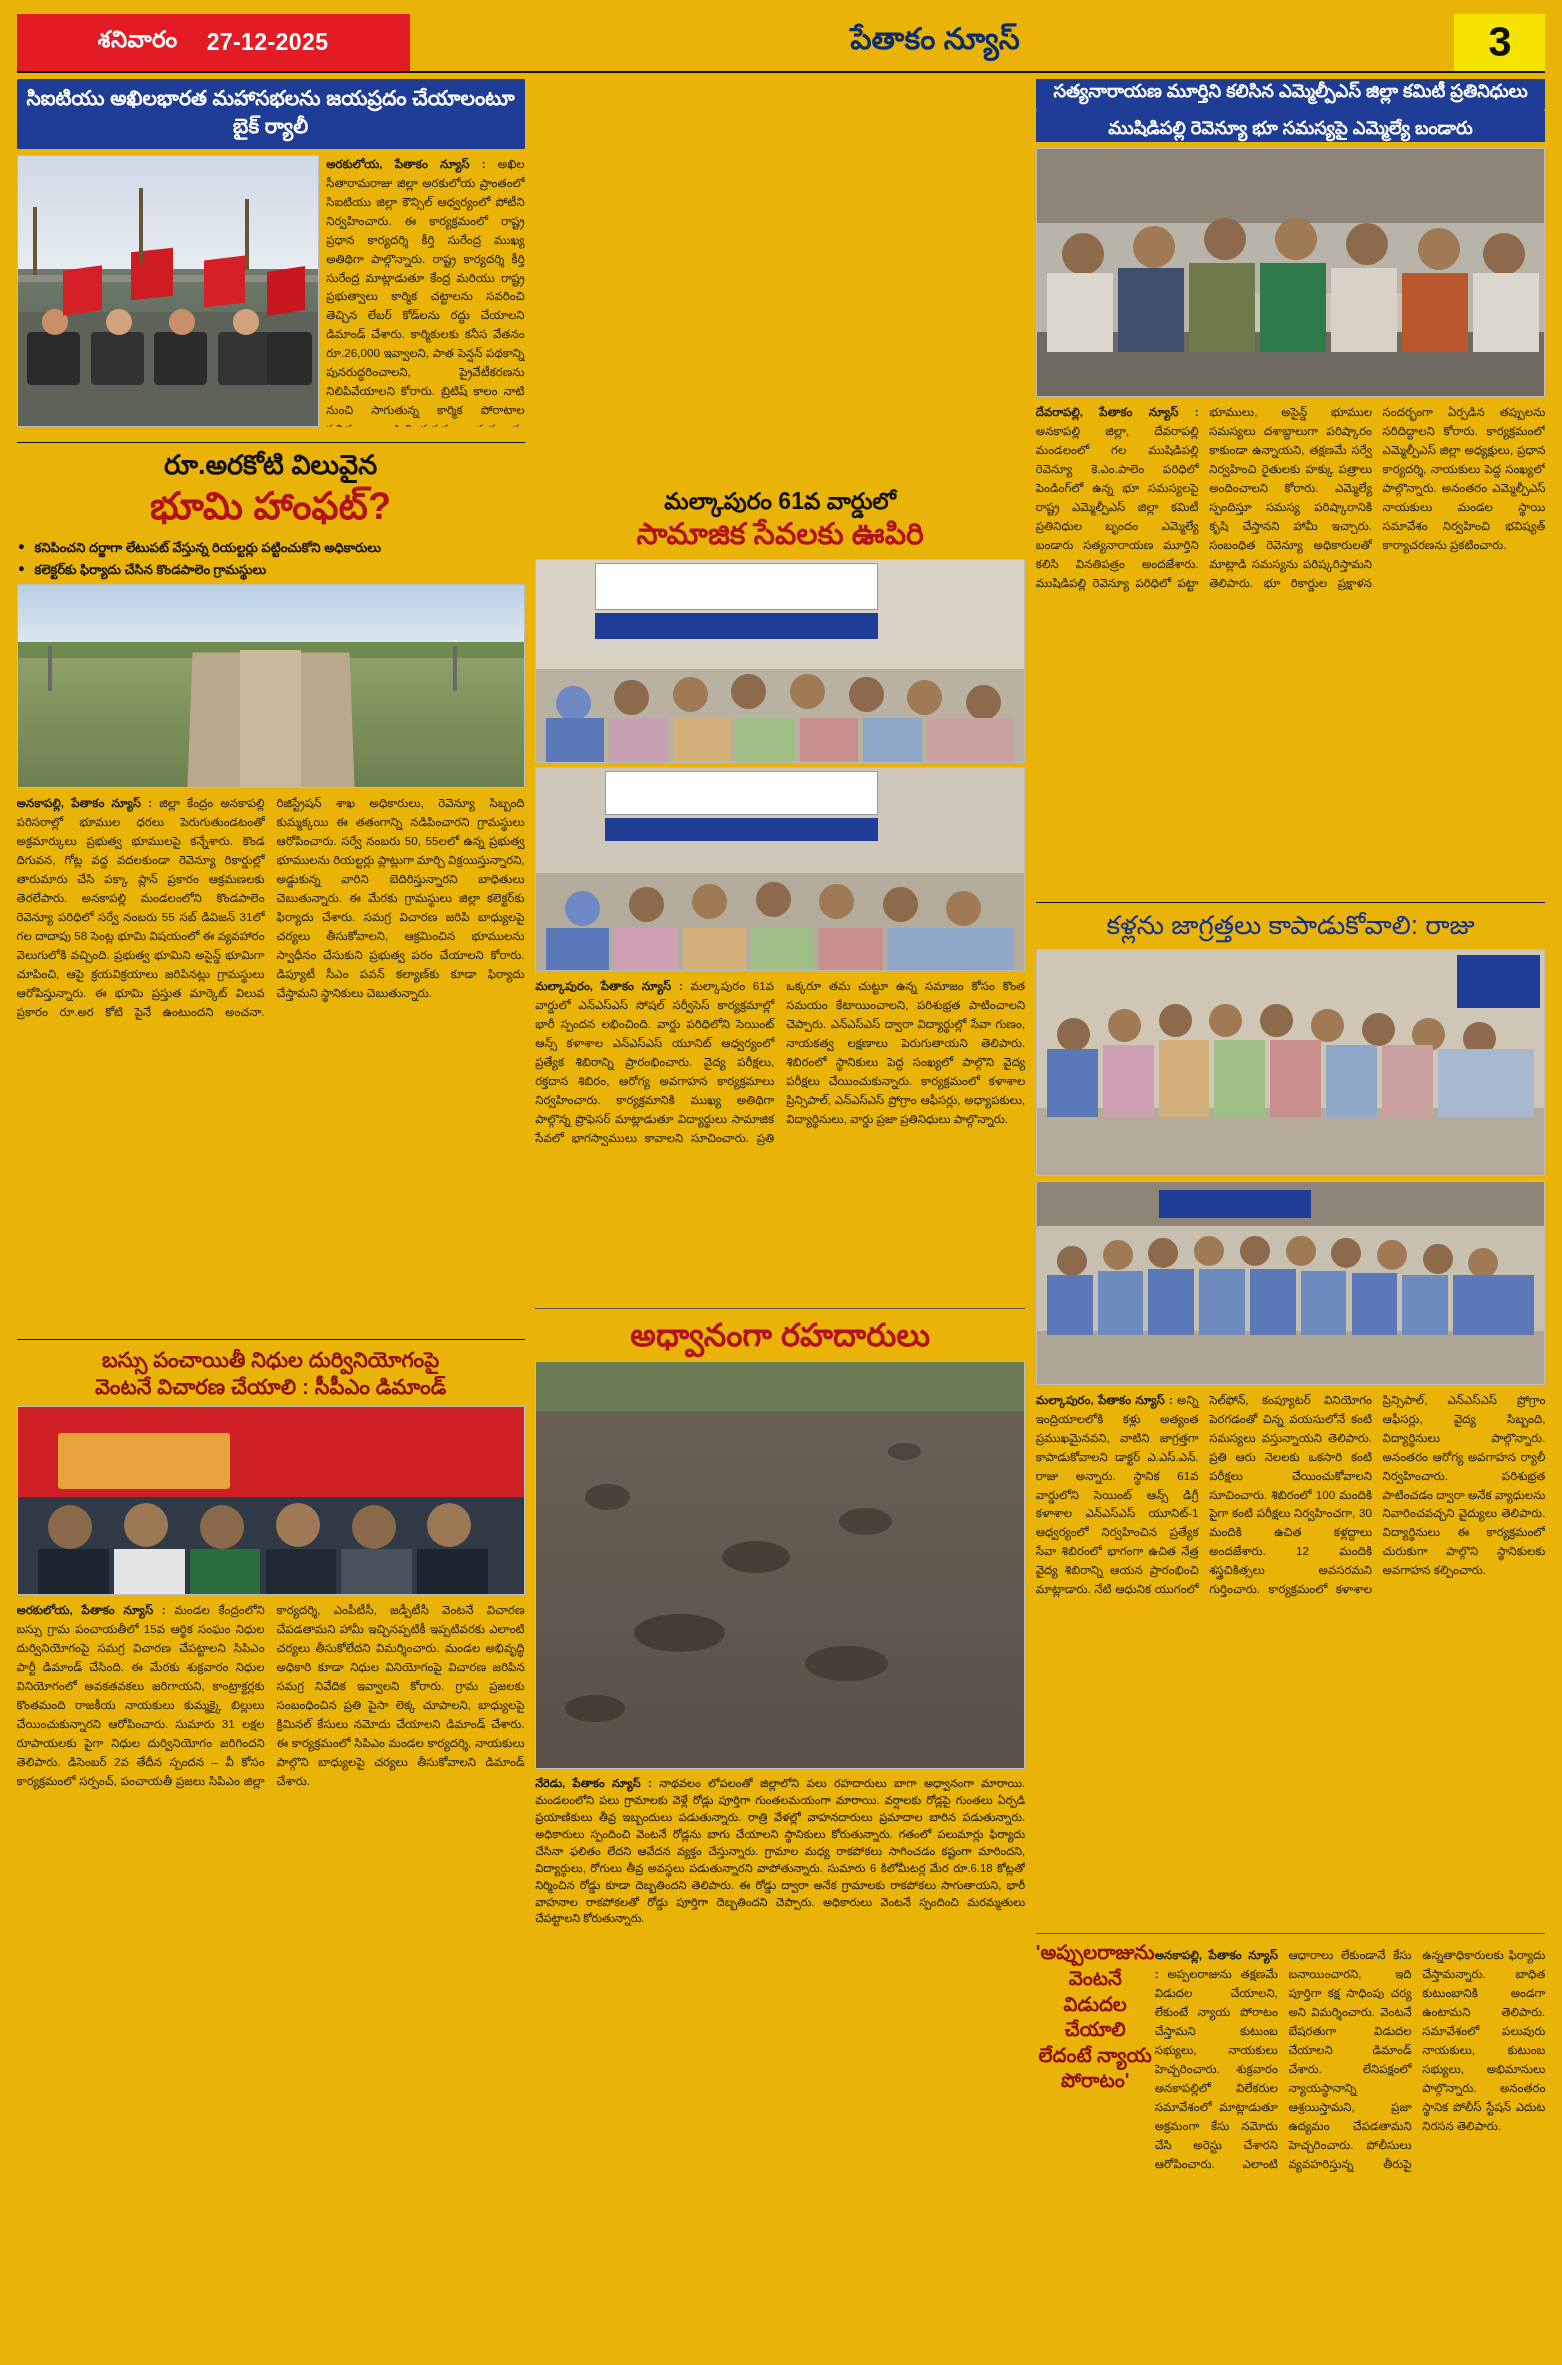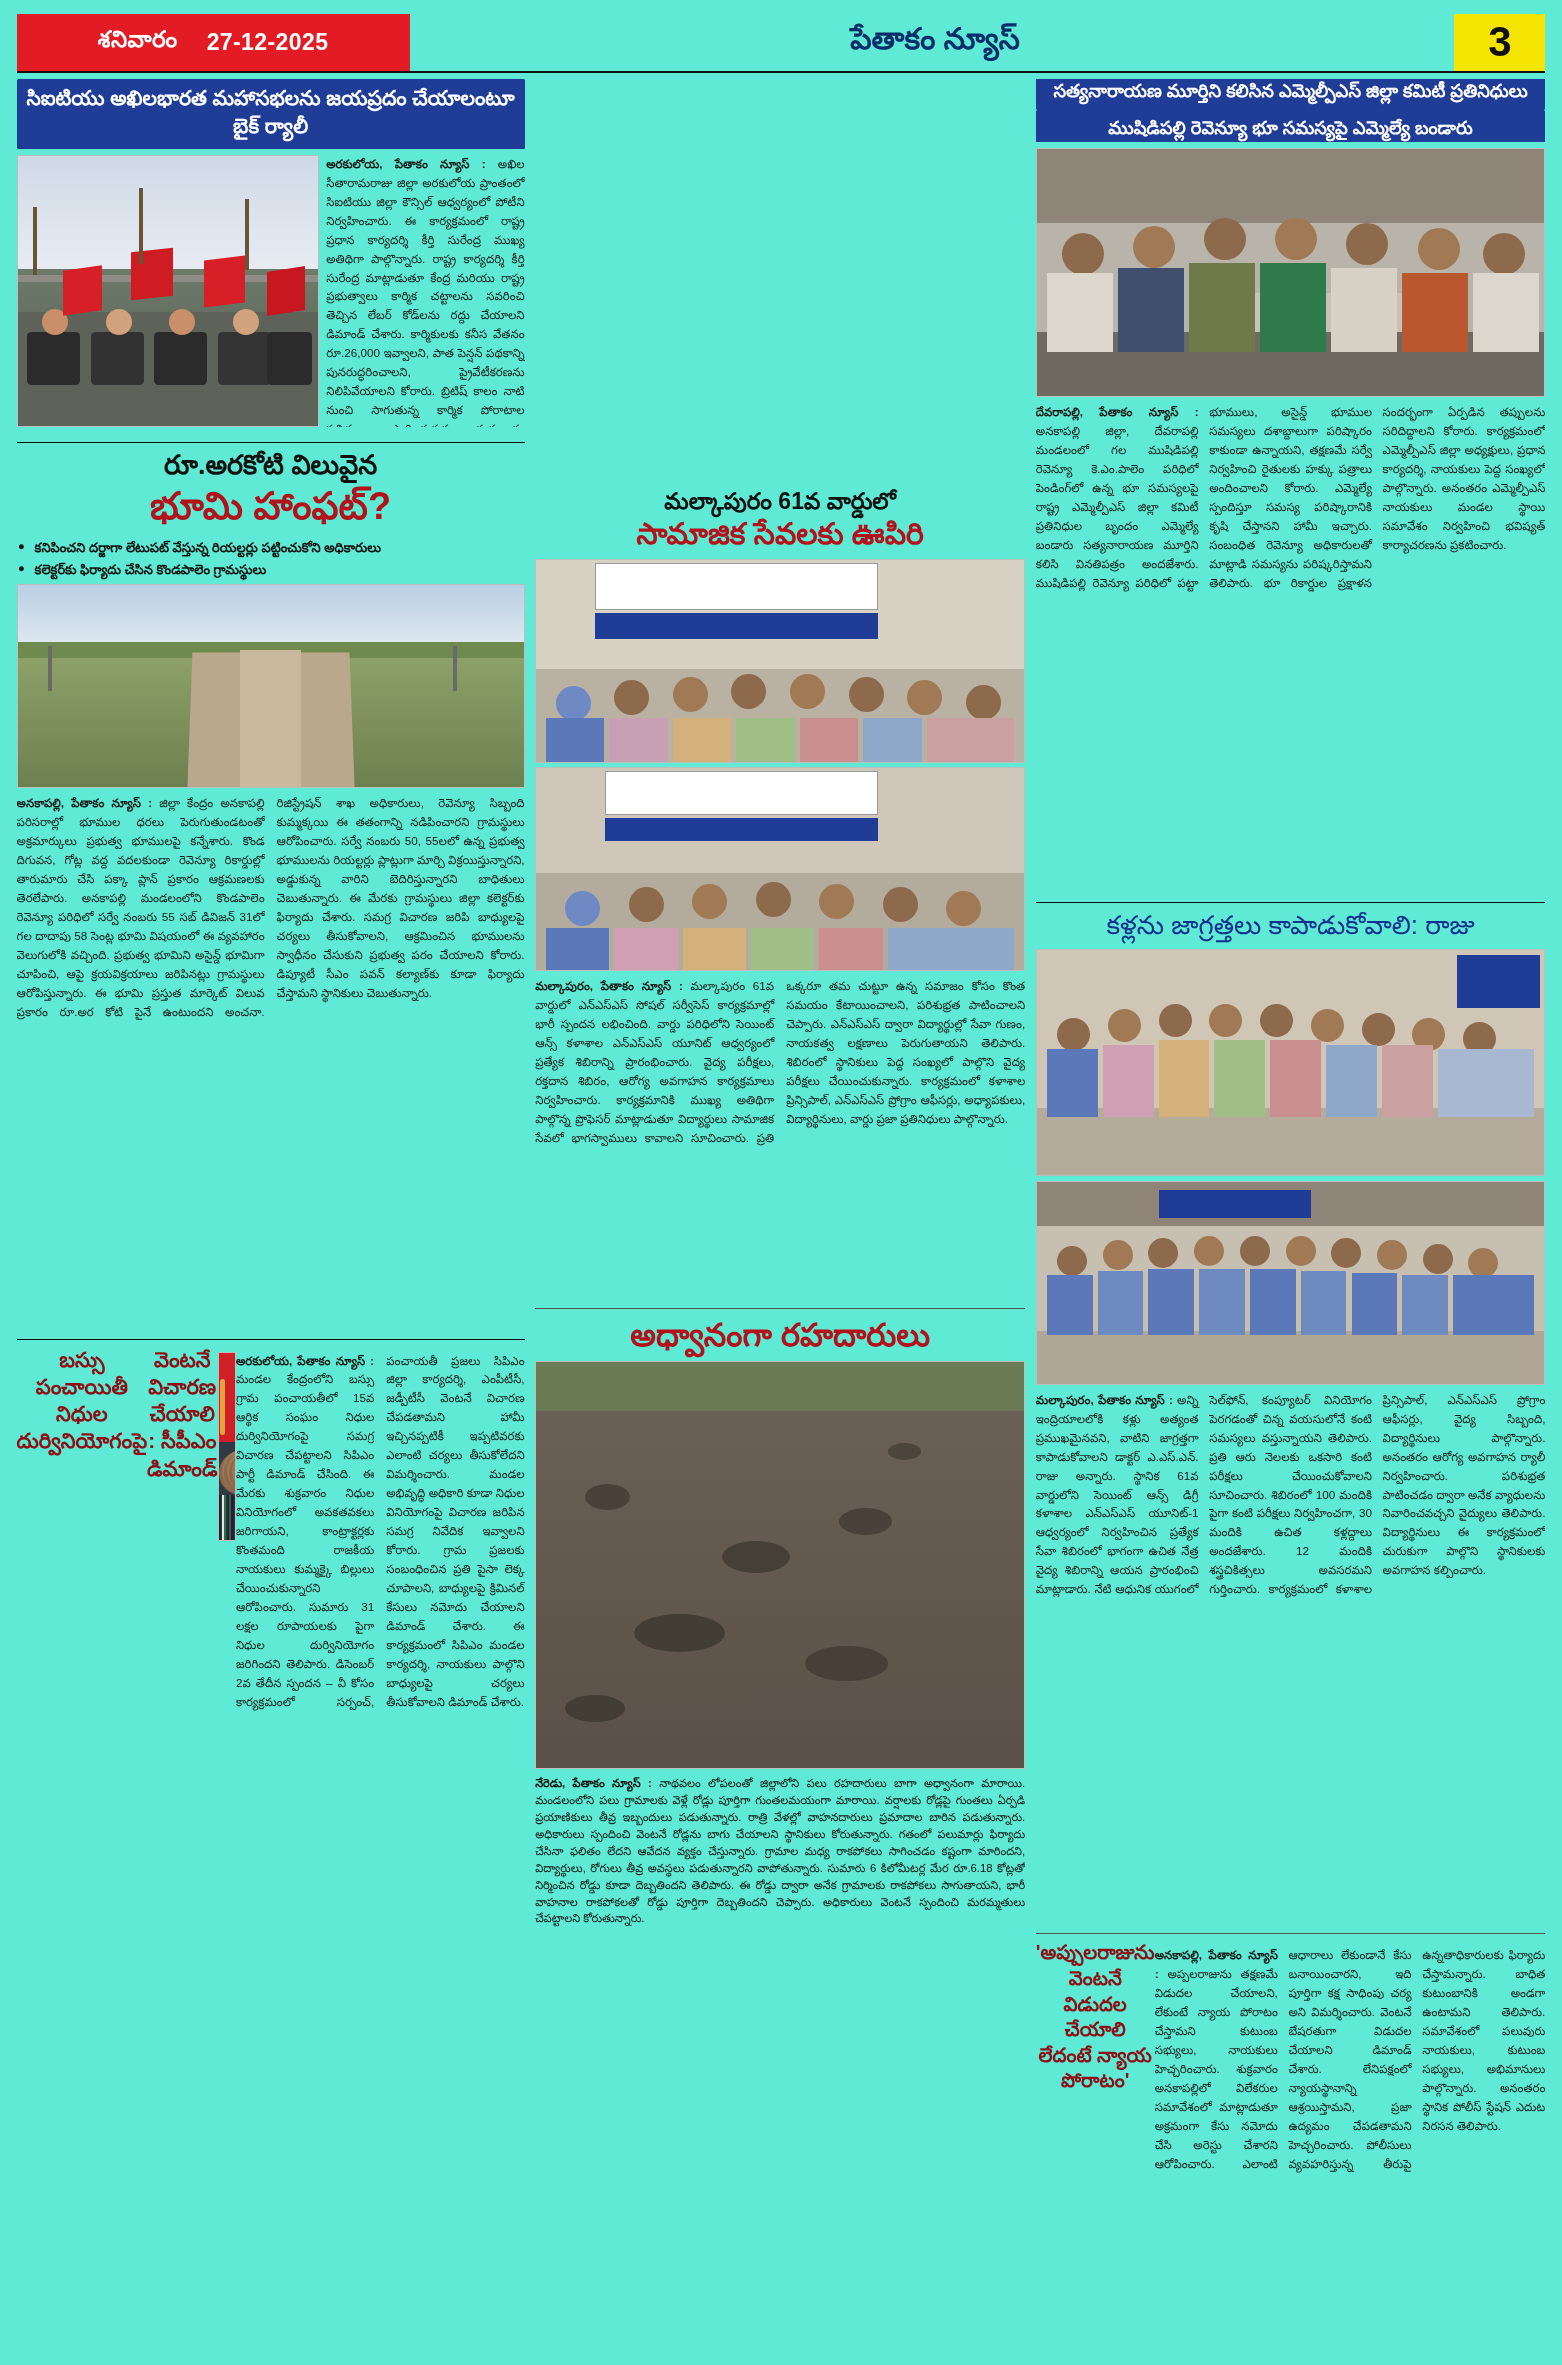--- a/index.html
+++ b/index.html
@@ -8,21 +8,21 @@
     width: 1562px; height: 2366px;
     background: #ffffff;
     font-family: "Liberation Sans", sans-serif;
     color: #111;
     position: relative;
   }
   .page {
     width: 1562px; height: 2366px;
     padding: 13.6px 16.6px 7.6px 16.6px;
     position: relative;
-    background: #5eead4;
+    background: #eab308;
   }
 
   
   .masthead {
     display: flex; align-items: stretch;
     height: 59px;
     border-bottom: 2.3px solid #111;
     margin-bottom: 6px;
   }
   .mh-date {
@@ -232,21 +232,21 @@
         </div>
 
         <div class="body-text two-col" style="margin-top:6px; height:529px; overflow:hidden;">
           <span class="lead">అనకాపల్లి, పేతాకం న్యూస్ :</span>
           <span>జిల్లా కేంద్రం అనకాపల్లి పరిసరాల్లో భూముల ధరలు పెరుగుతుండటంతో అక్రమార్కులు ప్రభుత్వ భూములపై కన్నేశారు. కొండ దిగువన, గోట్ల వద్ద వదలకుండా రెవెన్యూ రికార్డుల్లో తారుమారు చేసి పక్కా ప్లాన్ ప్రకారం ఆక్రమణలకు తెరలేపారు. అనకాపల్లి మండలంలోని కొండపాలెం రెవెన్యూ పరిధిలో సర్వే నంబరు 55 సబ్ డివిజన్ 31లో గల దాదాపు 58 సెంట్ల భూమి విషయంలో ఈ వ్యవహారం వెలుగులోకి వచ్చింది. ప్రభుత్వ భూమిని అసైన్డ్ భూమిగా చూపించి, ఆపై క్రయవిక్రయాలు జరిపినట్లు గ్రామస్థులు ఆరోపిస్తున్నారు. ఈ భూమి ప్రస్తుత మార్కెట్ విలువ ప్రకారం రూ.అర కోటి పైనే ఉంటుందని అంచనా. రిజిస్ట్రేషన్ శాఖ అధికారులు, రెవెన్యూ సిబ్బంది కుమ్మక్కయి ఈ తతంగాన్ని నడిపించారని గ్రామస్థులు ఆరోపించారు. సర్వే నంబరు 50, 55లలో ఉన్న ప్రభుత్వ భూములను రియల్టర్లు ప్లాట్లుగా మార్చి విక్రయిస్తున్నారని, అడ్డుకున్న వారిని బెదిరిస్తున్నారని బాధితులు చెబుతున్నారు. ఈ మేరకు గ్రామస్థులు జిల్లా కలెక్టర్‌కు ఫిర్యాదు చేశారు. సమగ్ర విచారణ జరిపి బాధ్యులపై చర్యలు తీసుకోవాలని, ఆక్రమించిన భూములను స్వాధీనం చేసుకుని ప్రభుత్వ పరం చేయాలని కోరారు. డిప్యూటీ సీఎం పవన్ కల్యాణ్‌కు కూడా ఫిర్యాదు చేస్తామని స్థానికులు చెబుతున్నారు.</span>
         </div>
       </div>
 
       <div class="rule"></div>
 
-      <div class="sect" style="flex:1 1 auto; display:flex; flex-direction:row;">
+      <div class="sect" style="flex:1 1 auto; display:flex; flex-direction:column;">
         <div class="big-hl-maroon" style="font-size:21px;">బస్సు పంచాయితీ నిధుల దుర్వినియోగంపై</div>
         <div class="big-hl-maroon" style="font-size:21px;">వెంటనే విచారణ చేయాలి : సీపీఎం డిమాండ్</div>
 
         <div class="photo" style="height:189px; margin-top:6px;">
           <div class="bar" style="left:0;right:0;top:0;bottom:0;background:#cf2026;"></div>
           <div class="bar" style="left:0;right:0;bottom:0;height:52%;background:#2f3a46;"></div>
           <div class="bar" style="left:8%;top:14%;width:34%;height:30%;background:#e8a33c;border-radius:3px;"></div>
           <div class="blob" style="left:6%;bottom:45px;width:44px;height:44px;background:#8a6a4a;"></div>
           <div class="blob" style="left:21%;bottom:47px;width:44px;height:44px;background:#9c7753;"></div>
           <div class="blob" style="left:36%;bottom:45px;width:44px;height:44px;background:#8a6a4a;"></div>

